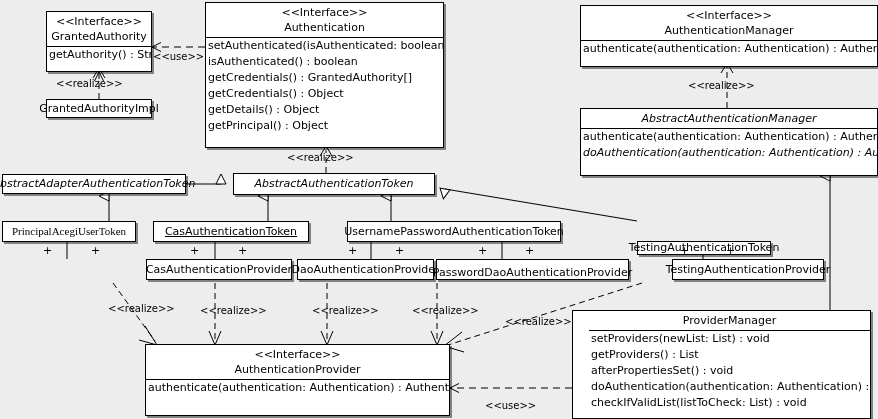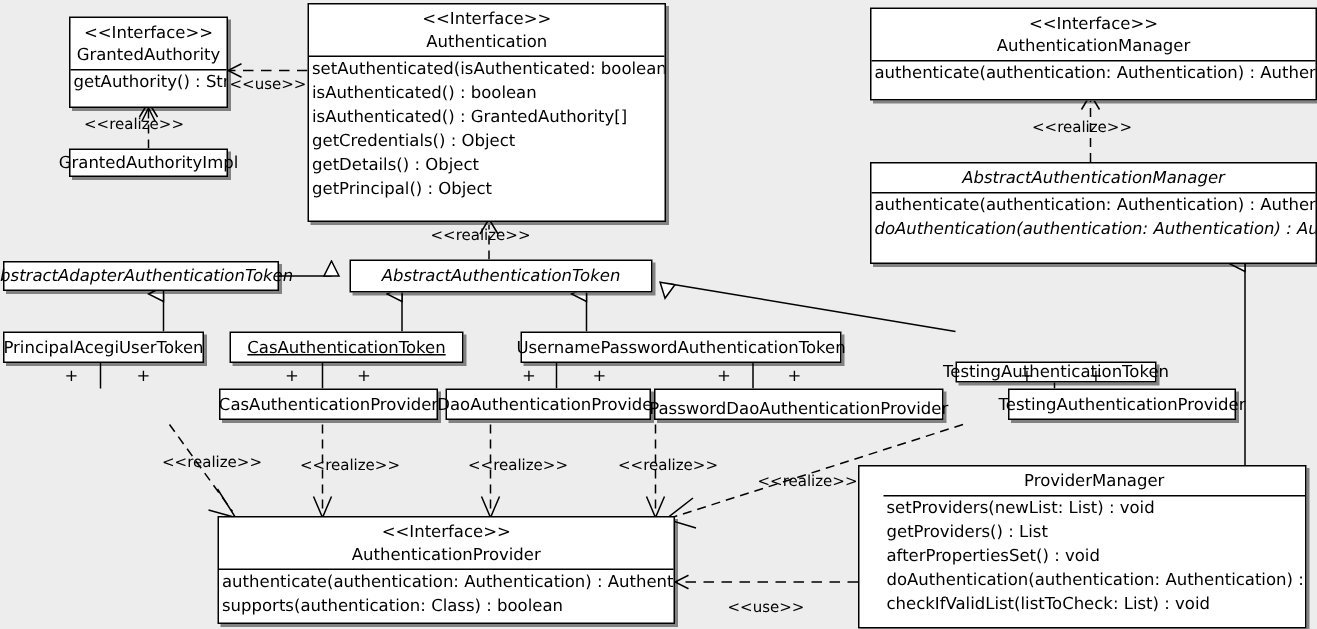--- a/index.html
+++ b/index.html
@@ -191,21 +191,21 @@
   </div>
 
   <div class="box" style="left:205px;top:2px;width:239px;height:146px;">
     <div class="hdr">
       <span class="stereo">&lt;&lt;Interface&gt;&gt;</span>
       <span class="cname">Authentication</span>
     </div>
     <div class="members sep">
       <span class="member">setAuthenticated(isAuthenticated: boolean) : void</span>
       <span class="member">isAuthenticated() : boolean</span>
-      <span class="member">isAuthenticated() : GrantedAuthority[]</span>
+      <span class="member">getCredentials() : GrantedAuthority[]</span>
       <span class="member">getCredentials() : Object</span>
       <span class="member">getDetails() : Object</span>
       <span class="member">getPrincipal() : Object</span>
     </div>
   </div>
 
   <div class="box" style="left:580px;top:5px;width:298px;height:62px;">
     <div class="hdr">
       <span class="stereo">&lt;&lt;Interface&gt;&gt;</span>
       <span class="cname">AuthenticationManager</span>
@@ -226,21 +226,21 @@
   </div>
 
   <div class="box simple ital" style="left:2px;top:174px;width:184px;height:20px;">
     <span>AbstractAdapterAuthenticationToken</span>
   </div>
 
   <div class="box simple ital" style="left:233px;top:173px;width:202px;height:22px;">
     <span>AbstractAuthenticationToken</span>
   </div>
 
-  <div class="box simple" style="left:2px;top:221px;width:134px;height:21px;">
+  <div class="box simple" style="left:2px;top:221px;width:134px;height:21px;font-family:Liberation Serif, serif;">
     <span>PrincipalAcegiUserToken</span>
   </div>
   <div class="box simple" style="left:153px;top:221px;width:156px;height:21px;text-decoration:underline;">
     <span>CasAuthenticationToken</span>
   </div>
   <div class="box simple" style="left:347px;top:221px;width:214px;height:21px;">
     <span>UsernamePasswordAuthenticationToken</span>
   </div>
   <div class="box simple" style="left:637px;top:221px;width:134px;height:14px;margin-top:20px;">
     <span>TestingAuthenticationToken</span>
@@ -270,21 +270,20 @@
     <span>TestingAuthenticationProvider</span>
   </div>
 
   <div class="box" style="left:145px;top:344px;width:305px;height:72px;">
     <div class="hdr">
       <span class="stereo">&lt;&lt;Interface&gt;&gt;</span>
       <span class="cname">AuthenticationProvider</span>
     </div>
     <div class="members sep">
       <span class="member">authenticate(authentication: Authentication) : Authentication</span>
-      <span class="member">supports(authentication: Class) : boolean</span>
     </div>
   </div>
 
   <div class="box" style="left:572px;top:310px;width:299px;height:109px;padding-left:16px;">
     <div class="hdr">
       <span class="cname">ProviderManager</span>
     </div>
     <div class="members sep">
       <span class="member">setProviders(newList: List) : void</span>
       <span class="member">getProviders() : List</span>

